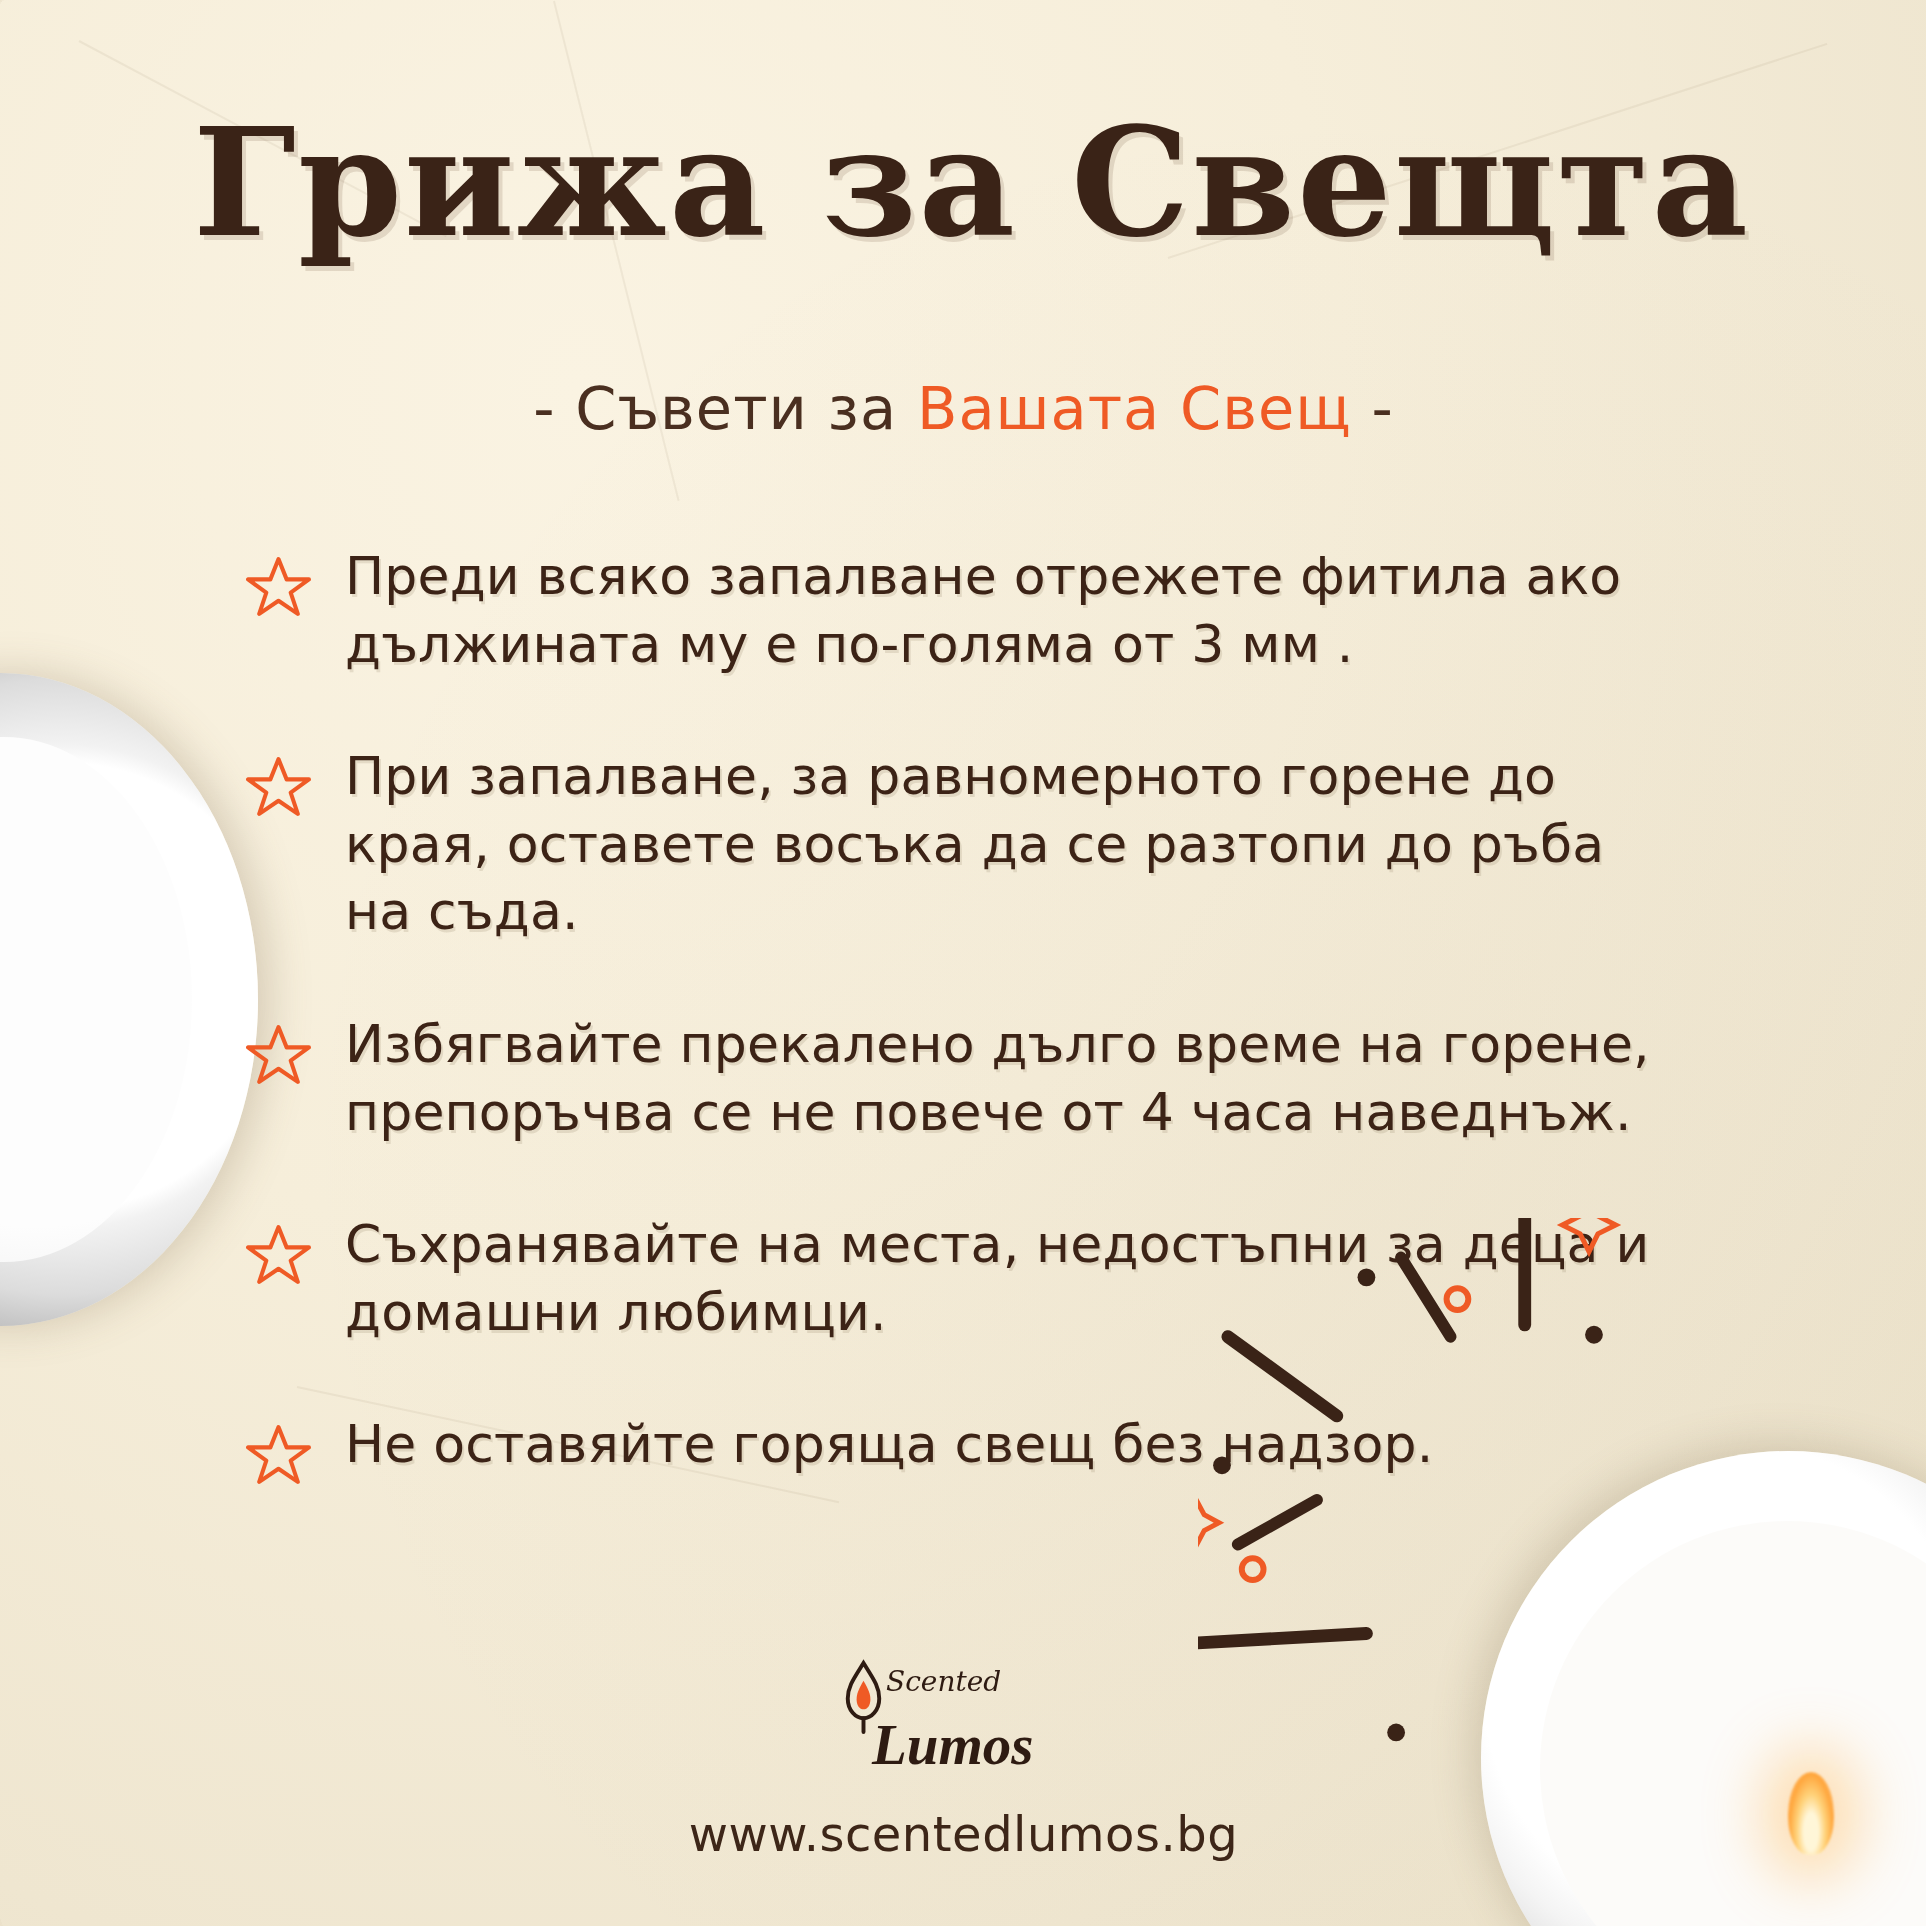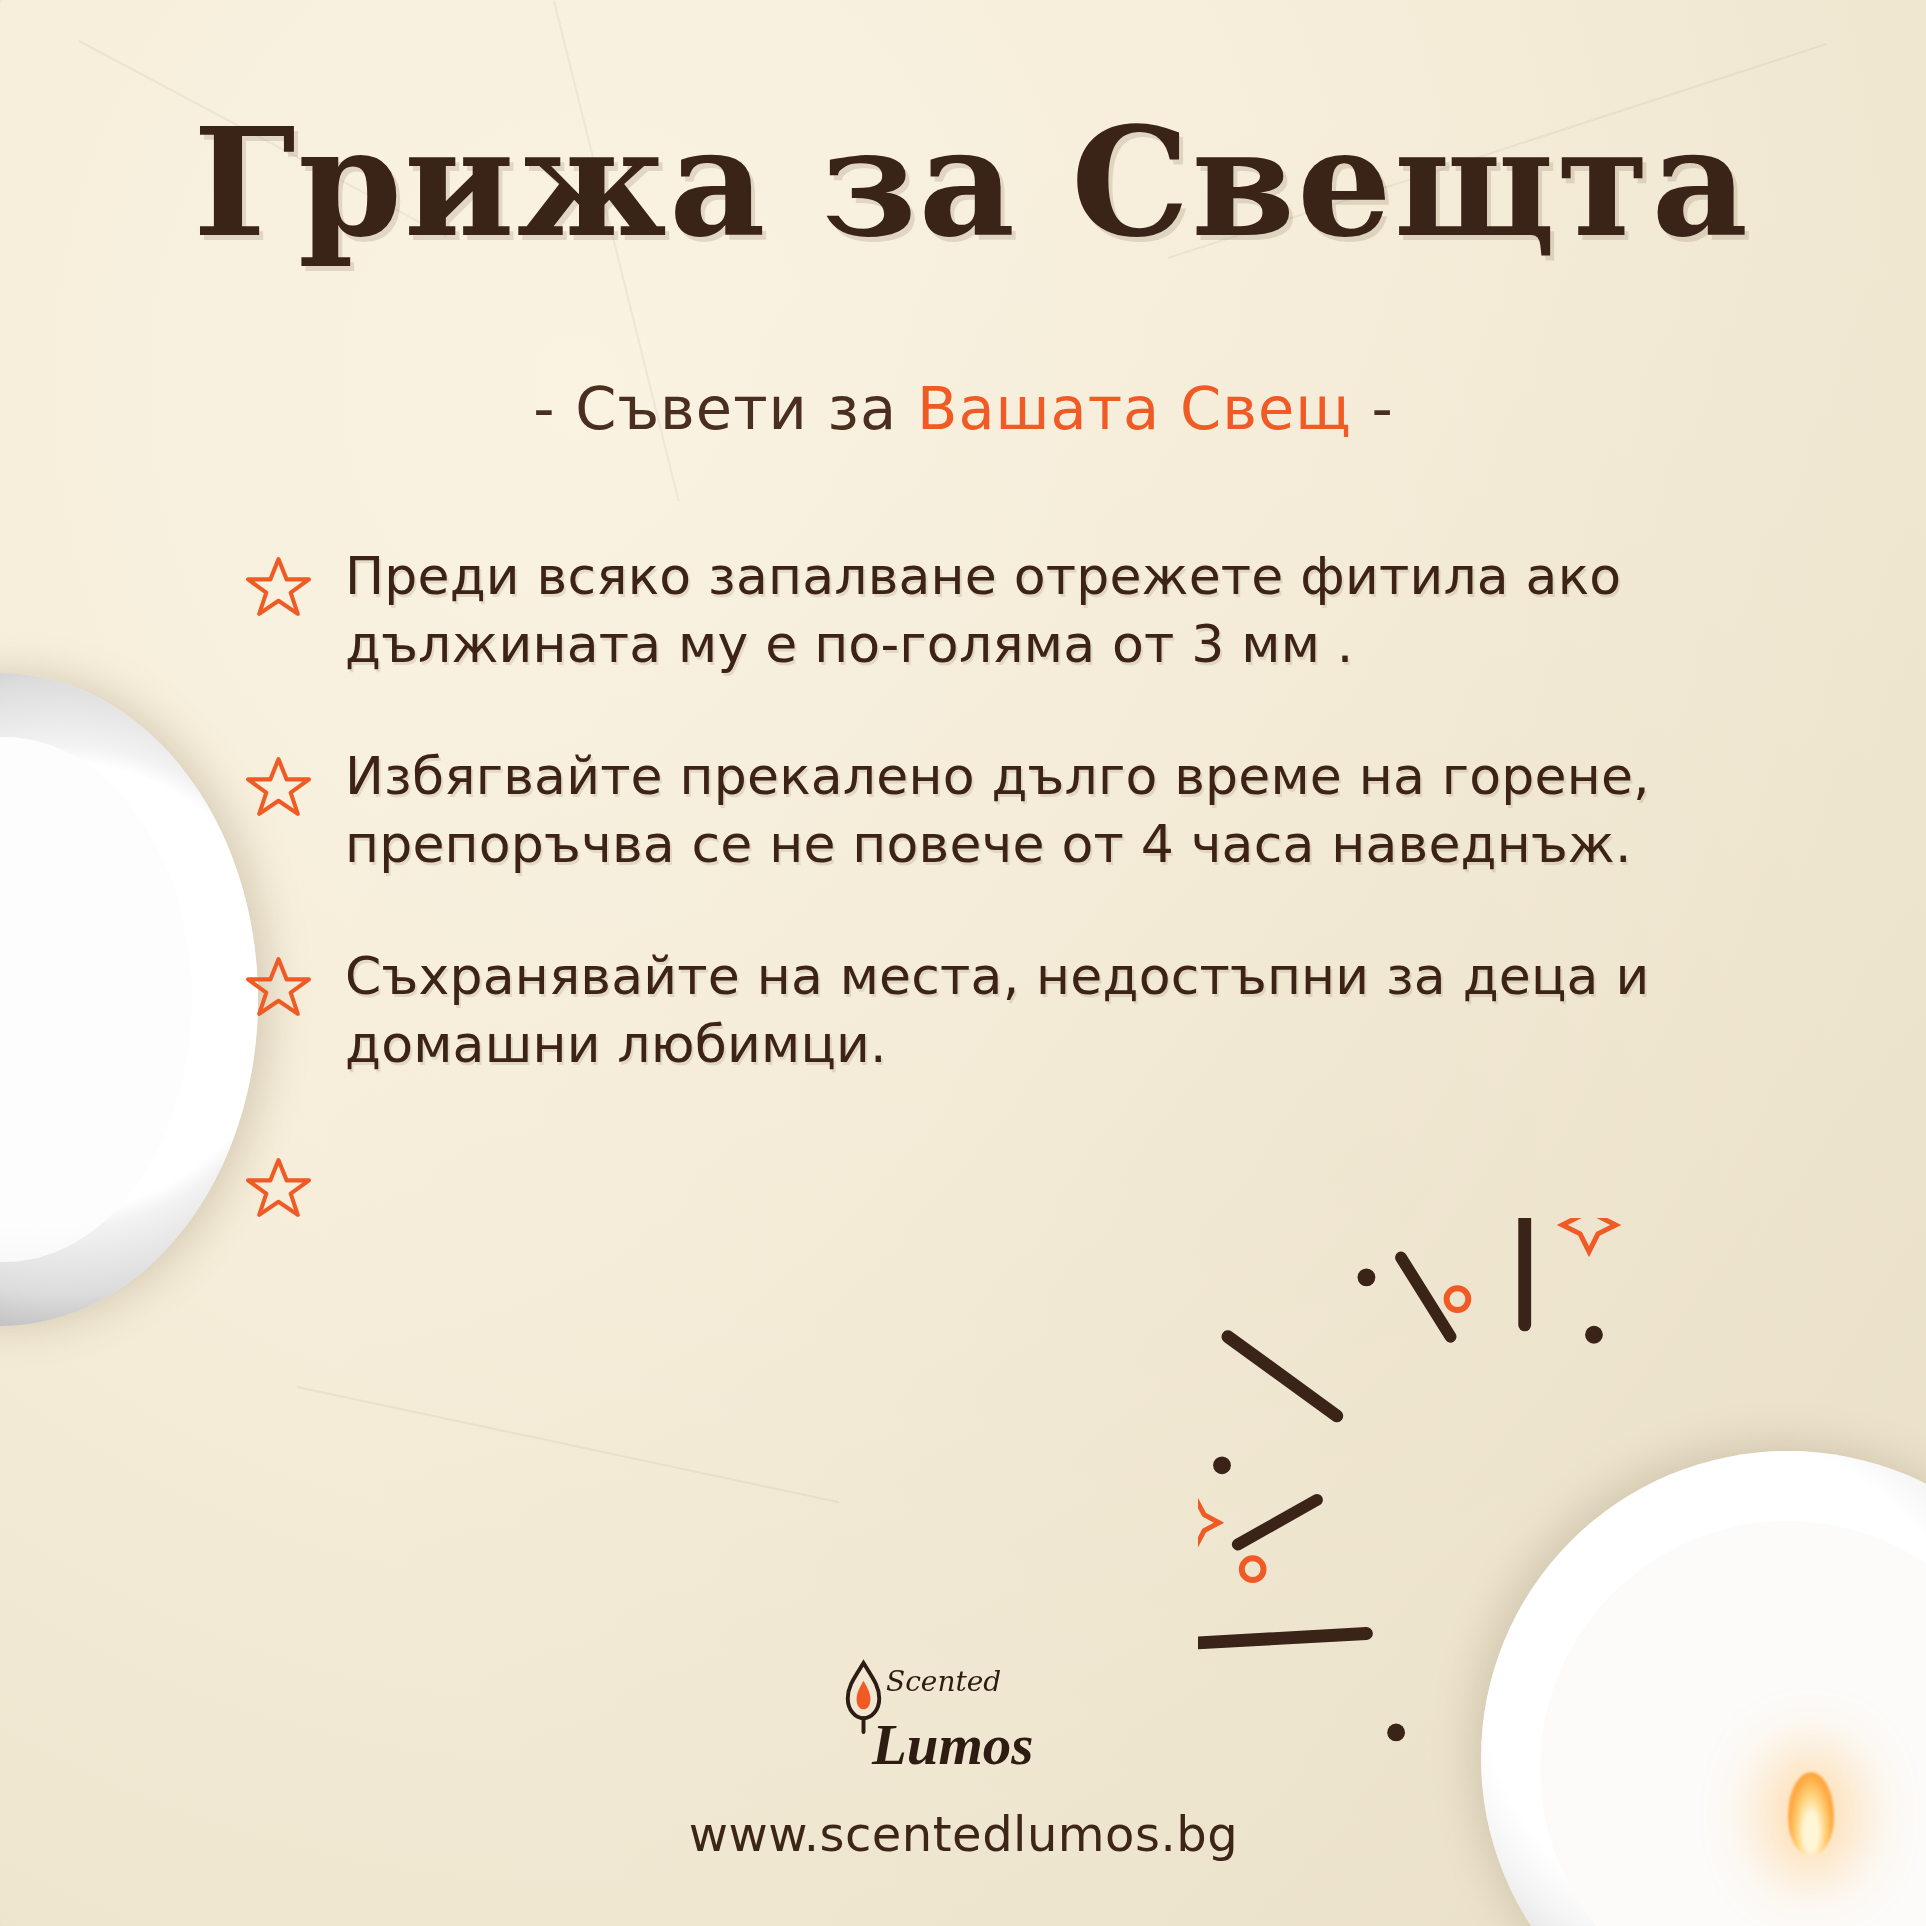--- a/index.html
+++ b/index.html
@@ -238,20 +238,28 @@
 
     <div class="tip">
       <span class="star">
         <svg viewBox="0 0 64 64" width="65" height="65" aria-hidden="true">
           <polygon points="32,4 40,24 62,24 44,37 51,58 32,45 13,58 20,37 2,24 24,24" fill="none" stroke="#ef5a25" stroke-width="4" stroke-linejoin="round"></polygon>
         </svg>
       </span>
       <span class="tip-text">Преди всяко запалване отрежете фитила ако дължината му е по-голяма от 3 мм .</span>
     </div>
 
+    <div class="tip">
+      <span class="star">
+        <svg viewBox="0 0 64 64" width="65" height="65" aria-hidden="true">
+          <polygon points="32,4 40,24 62,24 44,37 51,58 32,45 13,58 20,37 2,24 24,24" fill="none" stroke="#ef5a25" stroke-width="4" stroke-linejoin="round"></polygon>
+        </svg>
+      </span>
+      <span class="tip-text">При запалване, за равномерното горене до края, оставете восъка да се разтопи до ръба на съда.</span>
+    </div>
 
     <div class="tip">
       <span class="star">
         <svg viewBox="0 0 64 64" width="65" height="65" aria-hidden="true">
           <polygon points="32,4 40,24 62,24 44,37 51,58 32,45 13,58 20,37 2,24 24,24" fill="none" stroke="#ef5a25" stroke-width="4" stroke-linejoin="round"></polygon>
         </svg>
       </span>
       <span class="tip-text">Избягвайте прекалено дълго време на горене, препоръчва се не повече от 4 часа наведнъж.</span>
     </div>
 
@@ -263,20 +271,21 @@
       </span>
       <span class="tip-text">Съхранявайте на места, недостъпни за деца и домашни любимци.</span>
     </div>
 
     <div class="tip">
       <span class="star">
         <svg viewBox="0 0 64 64" width="65" height="65" aria-hidden="true">
           <polygon points="32,4 40,24 62,24 44,37 51,58 32,45 13,58 20,37 2,24 24,24" fill="none" stroke="#ef5a25" stroke-width="4" stroke-linejoin="round"></polygon>
         </svg>
       </span>
+      <span class="tip-text">Не оставяйте горяща свещ без надзор.</span>
     </div>
 
   </div>
 
   <div class="doodles">
     <svg width="693" height="554" viewBox="0 0 700 560" aria-hidden="true">
       <g stroke="#3a2317" stroke-linecap="round" fill="none">
         <line x1="30" y1="120" x2="140" y2="200" stroke-width="13"></line>
         <line x1="205" y1="40" x2="255" y2="120" stroke-width="12"></line>
         <line x1="330" y1="0" x2="330" y2="108" stroke-width="13"></line>

